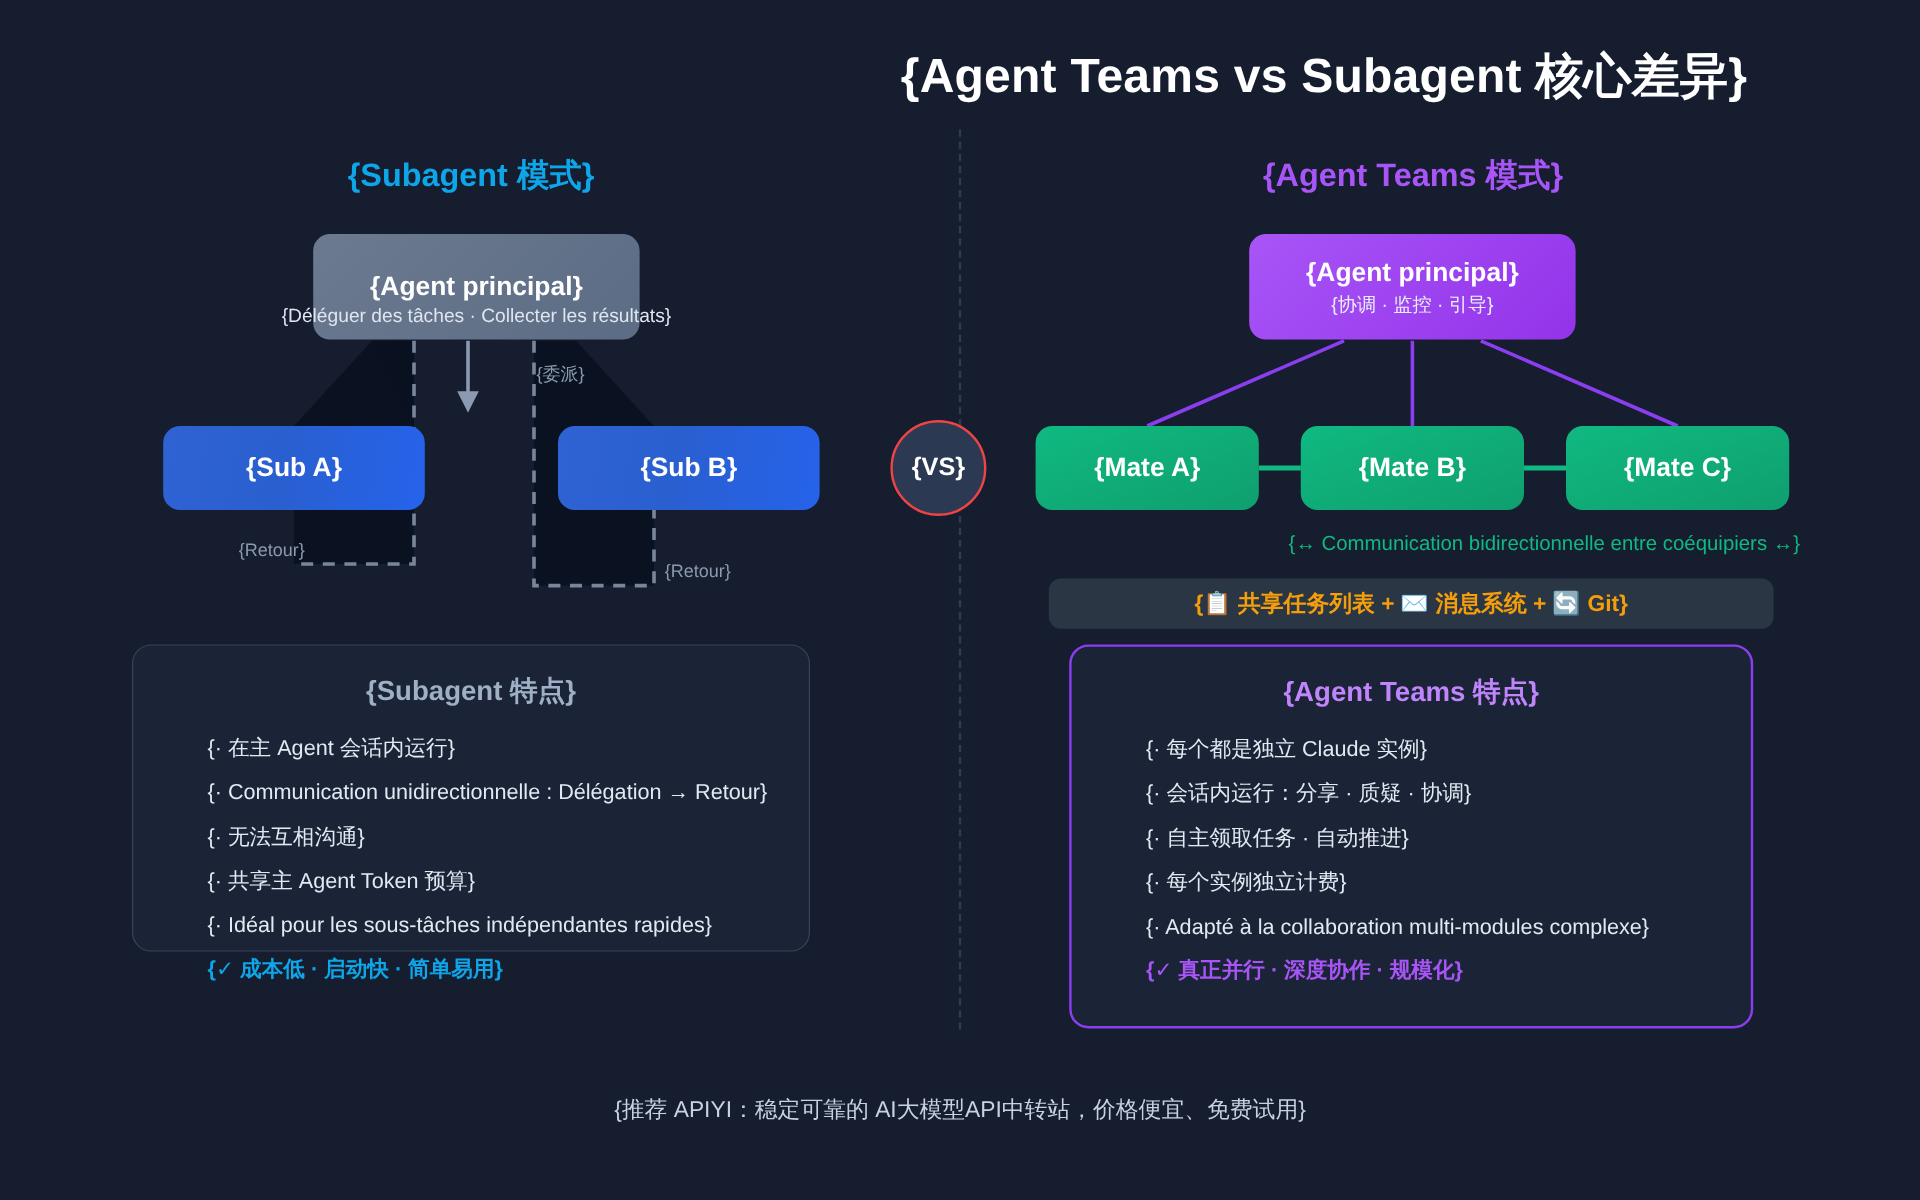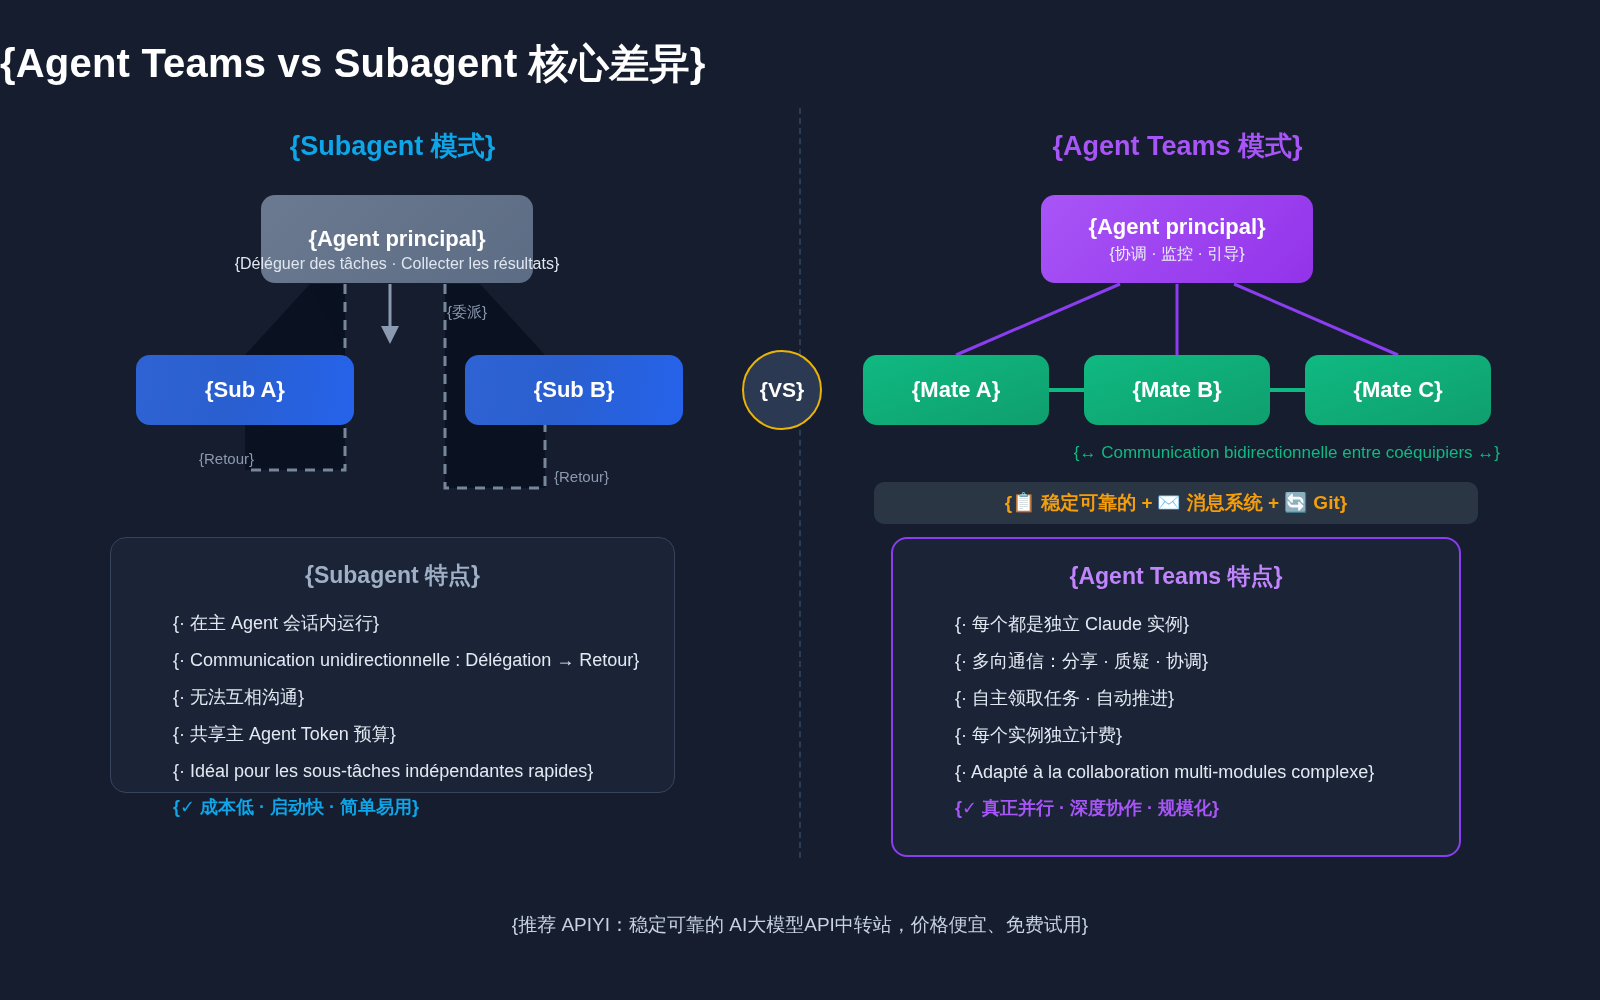--- a/index.html
+++ b/index.html
@@ -9,21 +9,21 @@
     font-family:"Liberation Sans","DejaVu Sans",sans-serif;
     color:#e8edf5;
     overflow:hidden;
     position:relative;
   }
   #stage { position:relative; width:1600px; height:1000px; }
 
   
   .title {
     position:absolute; top:36px; left:0; width:1456px;
-    text-align:left; font-size:40px; font-weight:bold;
+    text-align:right; font-size:40px; font-weight:bold;
     color:#ffffff; letter-spacing:.2px;
   }
 
   
   .divider {
     position:absolute; left:799px; top:108px; width:0; height:750px;
     border-left:2px dashed #2d3c55;
   }
 
   
@@ -86,21 +86,21 @@
     position:absolute; font-size:15px; color:#8b9ab0; white-space:nowrap;
   }
   #lbl-delegate { left:447px; top:303px; }
   #lbl-ret-a    { left:199px; top:450px; }
   #lbl-ret-b    { left:554px; top:468px; }
 
   
   #vs-circle {
     position:absolute; left:742px; top:350px; width:80px; height:80px;
     border-radius:50%;
-    background:#2b3a52; border:2px solid #eab308;
+    background:#2b3a52; border:2px solid #ef4444;
     display:flex; align-items:center; justify-content:center;
     font-size:21px; font-weight:bold; color:#ffffff;
   }
 
   
   #bidi-caption {
     position:absolute; left:860px; top:443px; width:640px;
     text-align:right; font-size:17px; color:#10b981; white-space:nowrap;
   }
 
@@ -202,39 +202,39 @@
   </div>
   <div class="node mate-box" id="mate-b">
     <span class="nm">{Mate B}</span>
   </div>
   <div class="node mate-box" id="mate-c">
     <span class="nm">{Mate C}</span>
   </div>
 
   <div id="bidi-caption">{↔ Communication bidirectionnelle entre coéquipiers ↔}</div>
 
-  <div id="infra-bar">{📋 稳定可靠的 + ✉️ 消息系统 + 🔄 Git}</div>
+  <div id="infra-bar">{📋 共享任务列表 + ✉️ 消息系统 + 🔄 Git}</div>
 
   <div class="card" id="card-left">
     <div class="card-title">{Subagent 特点}</div>
     <ul class="card-list">
       <li>{· 在主 Agent 会话内运行}</li>
       <li>{· Communication unidirectionnelle : Délégation → Retour}</li>
       <li>{· 无法互相沟通}</li>
       <li>{· 共享主 Agent Token 预算}</li>
       <li>{· Idéal pour les sous-tâches indépendantes rapides}</li>
       <li class="hi">{✓ 成本低 · 启动快 · 简单易用}</li>
     </ul>
   </div>
 
   <div class="card" id="card-right">
     <div class="card-title">{Agent Teams 特点}</div>
     <ul class="card-list">
       <li>{· 每个都是独立 Claude 实例}</li>
-      <li>{· 多向通信：分享 · 质疑 · 协调}</li>
+      <li>{· 会话内运行：分享 · 质疑 · 协调}</li>
       <li>{· 自主领取任务 · 自动推进}</li>
       <li>{· 每个实例独立计费}</li>
       <li>{· Adapté à la collaboration multi-modules complexe}</li>
       <li class="hi">{✓ 真正并行 · 深度协作 · 规模化}</li>
     </ul>
   </div>
 
   <div id="footer">{推荐 APIYI：稳定可靠的 AI大模型API中转站，价格便宜、免费试用}</div>
 
 </div>

